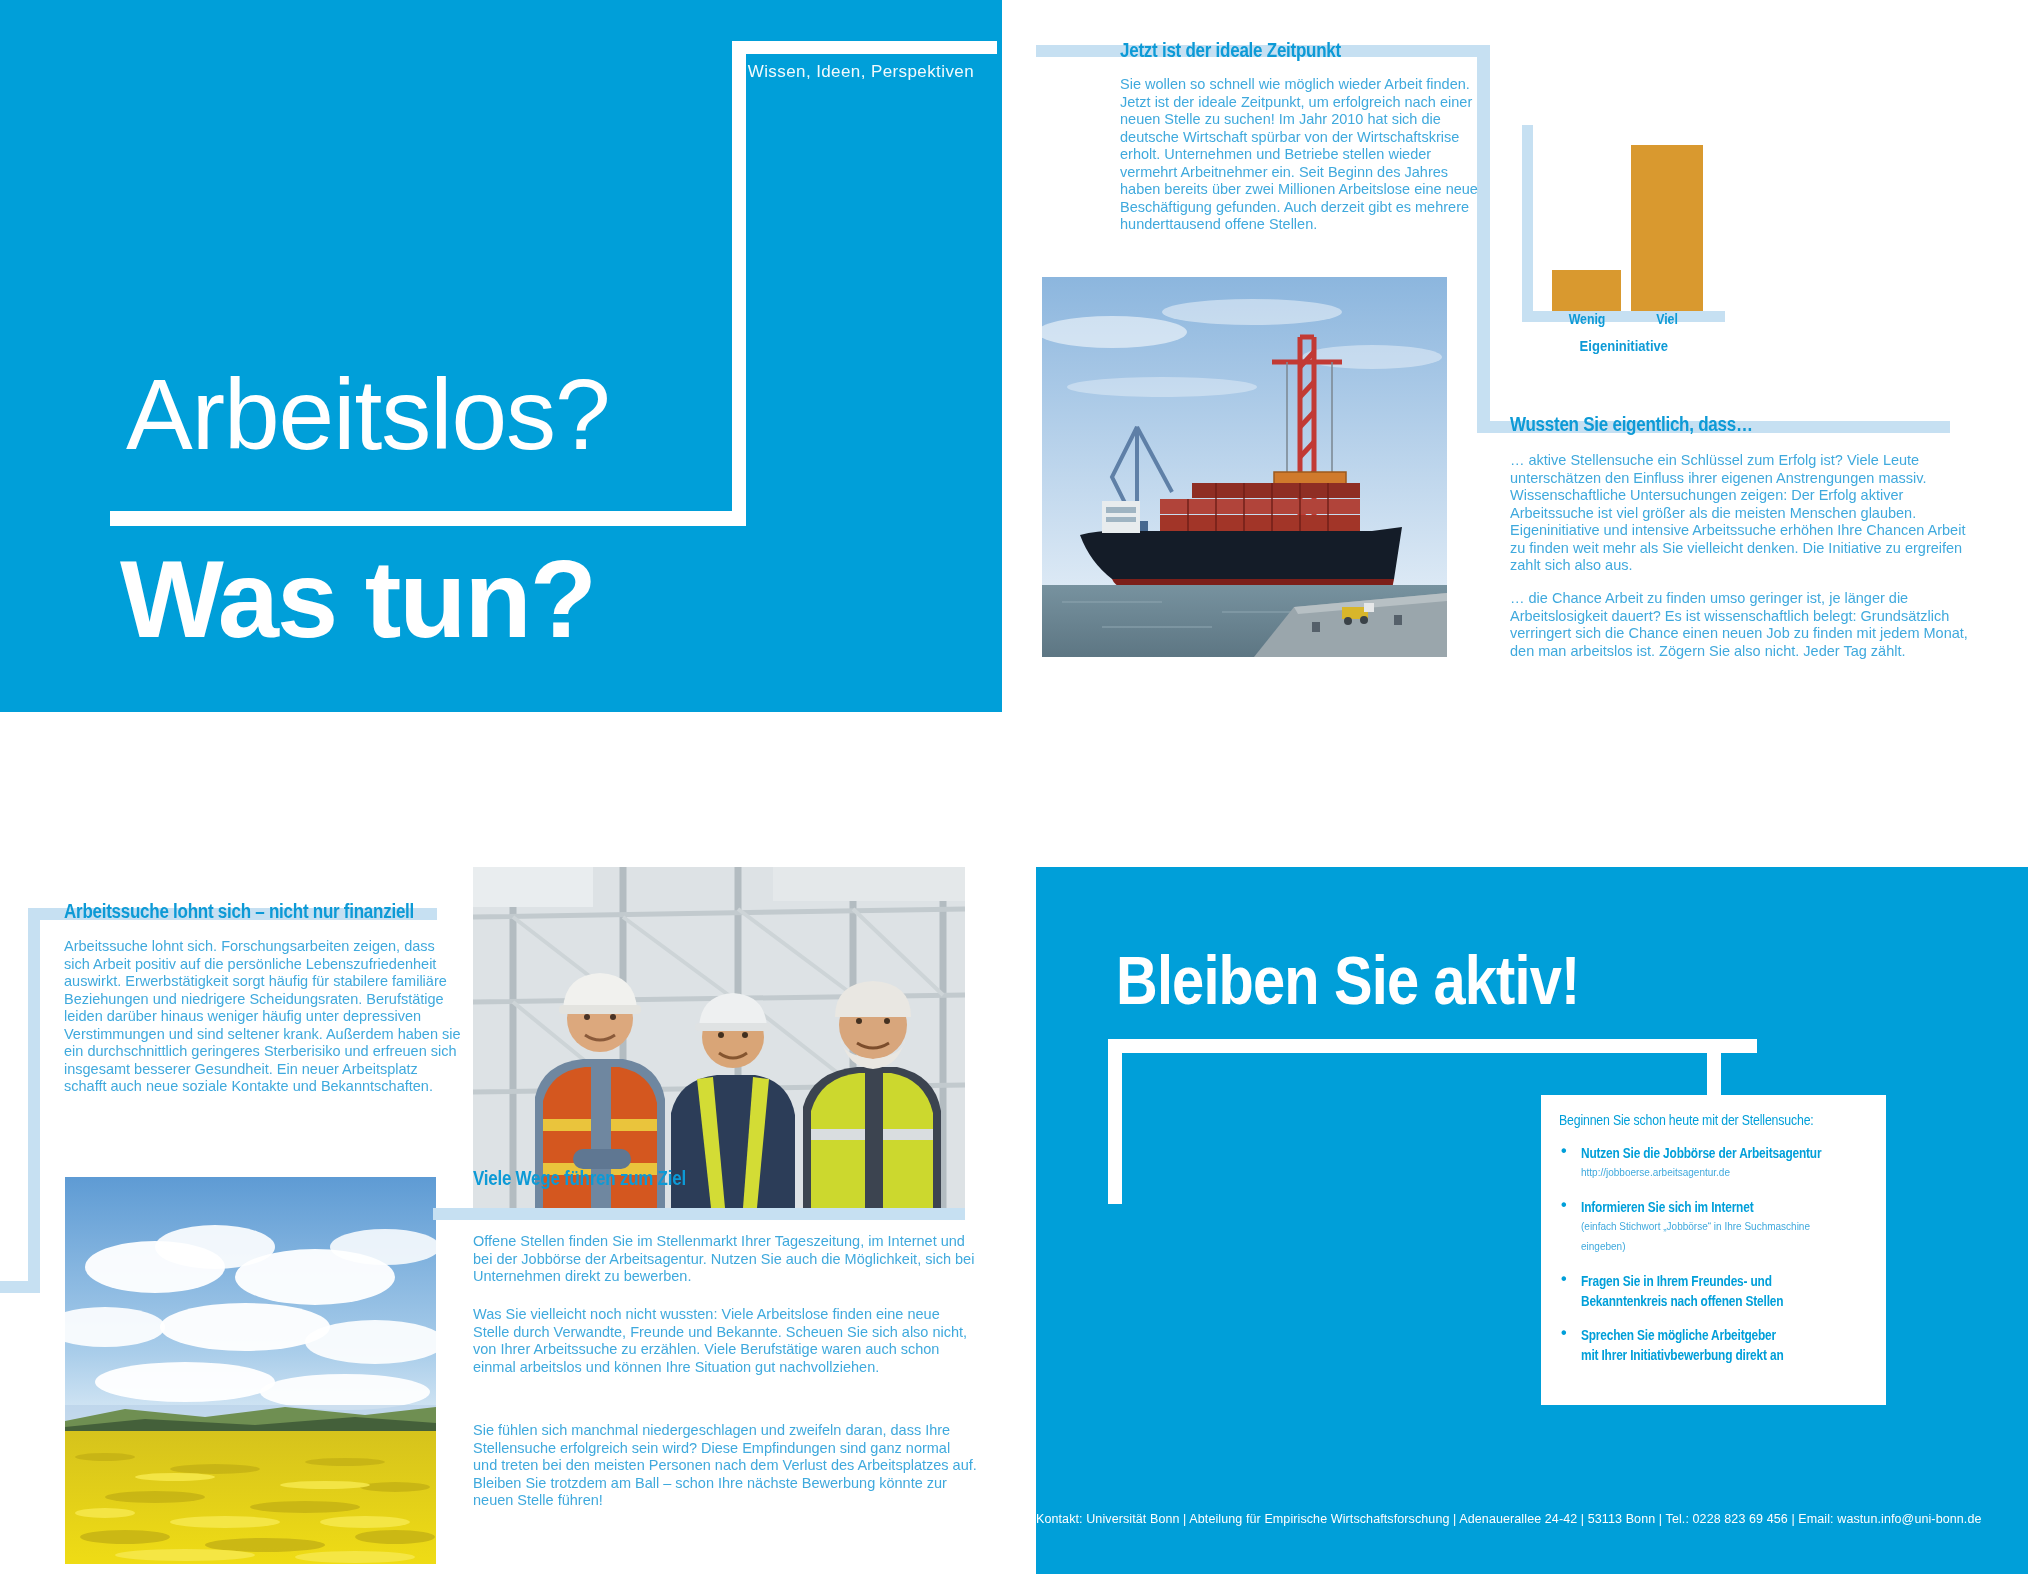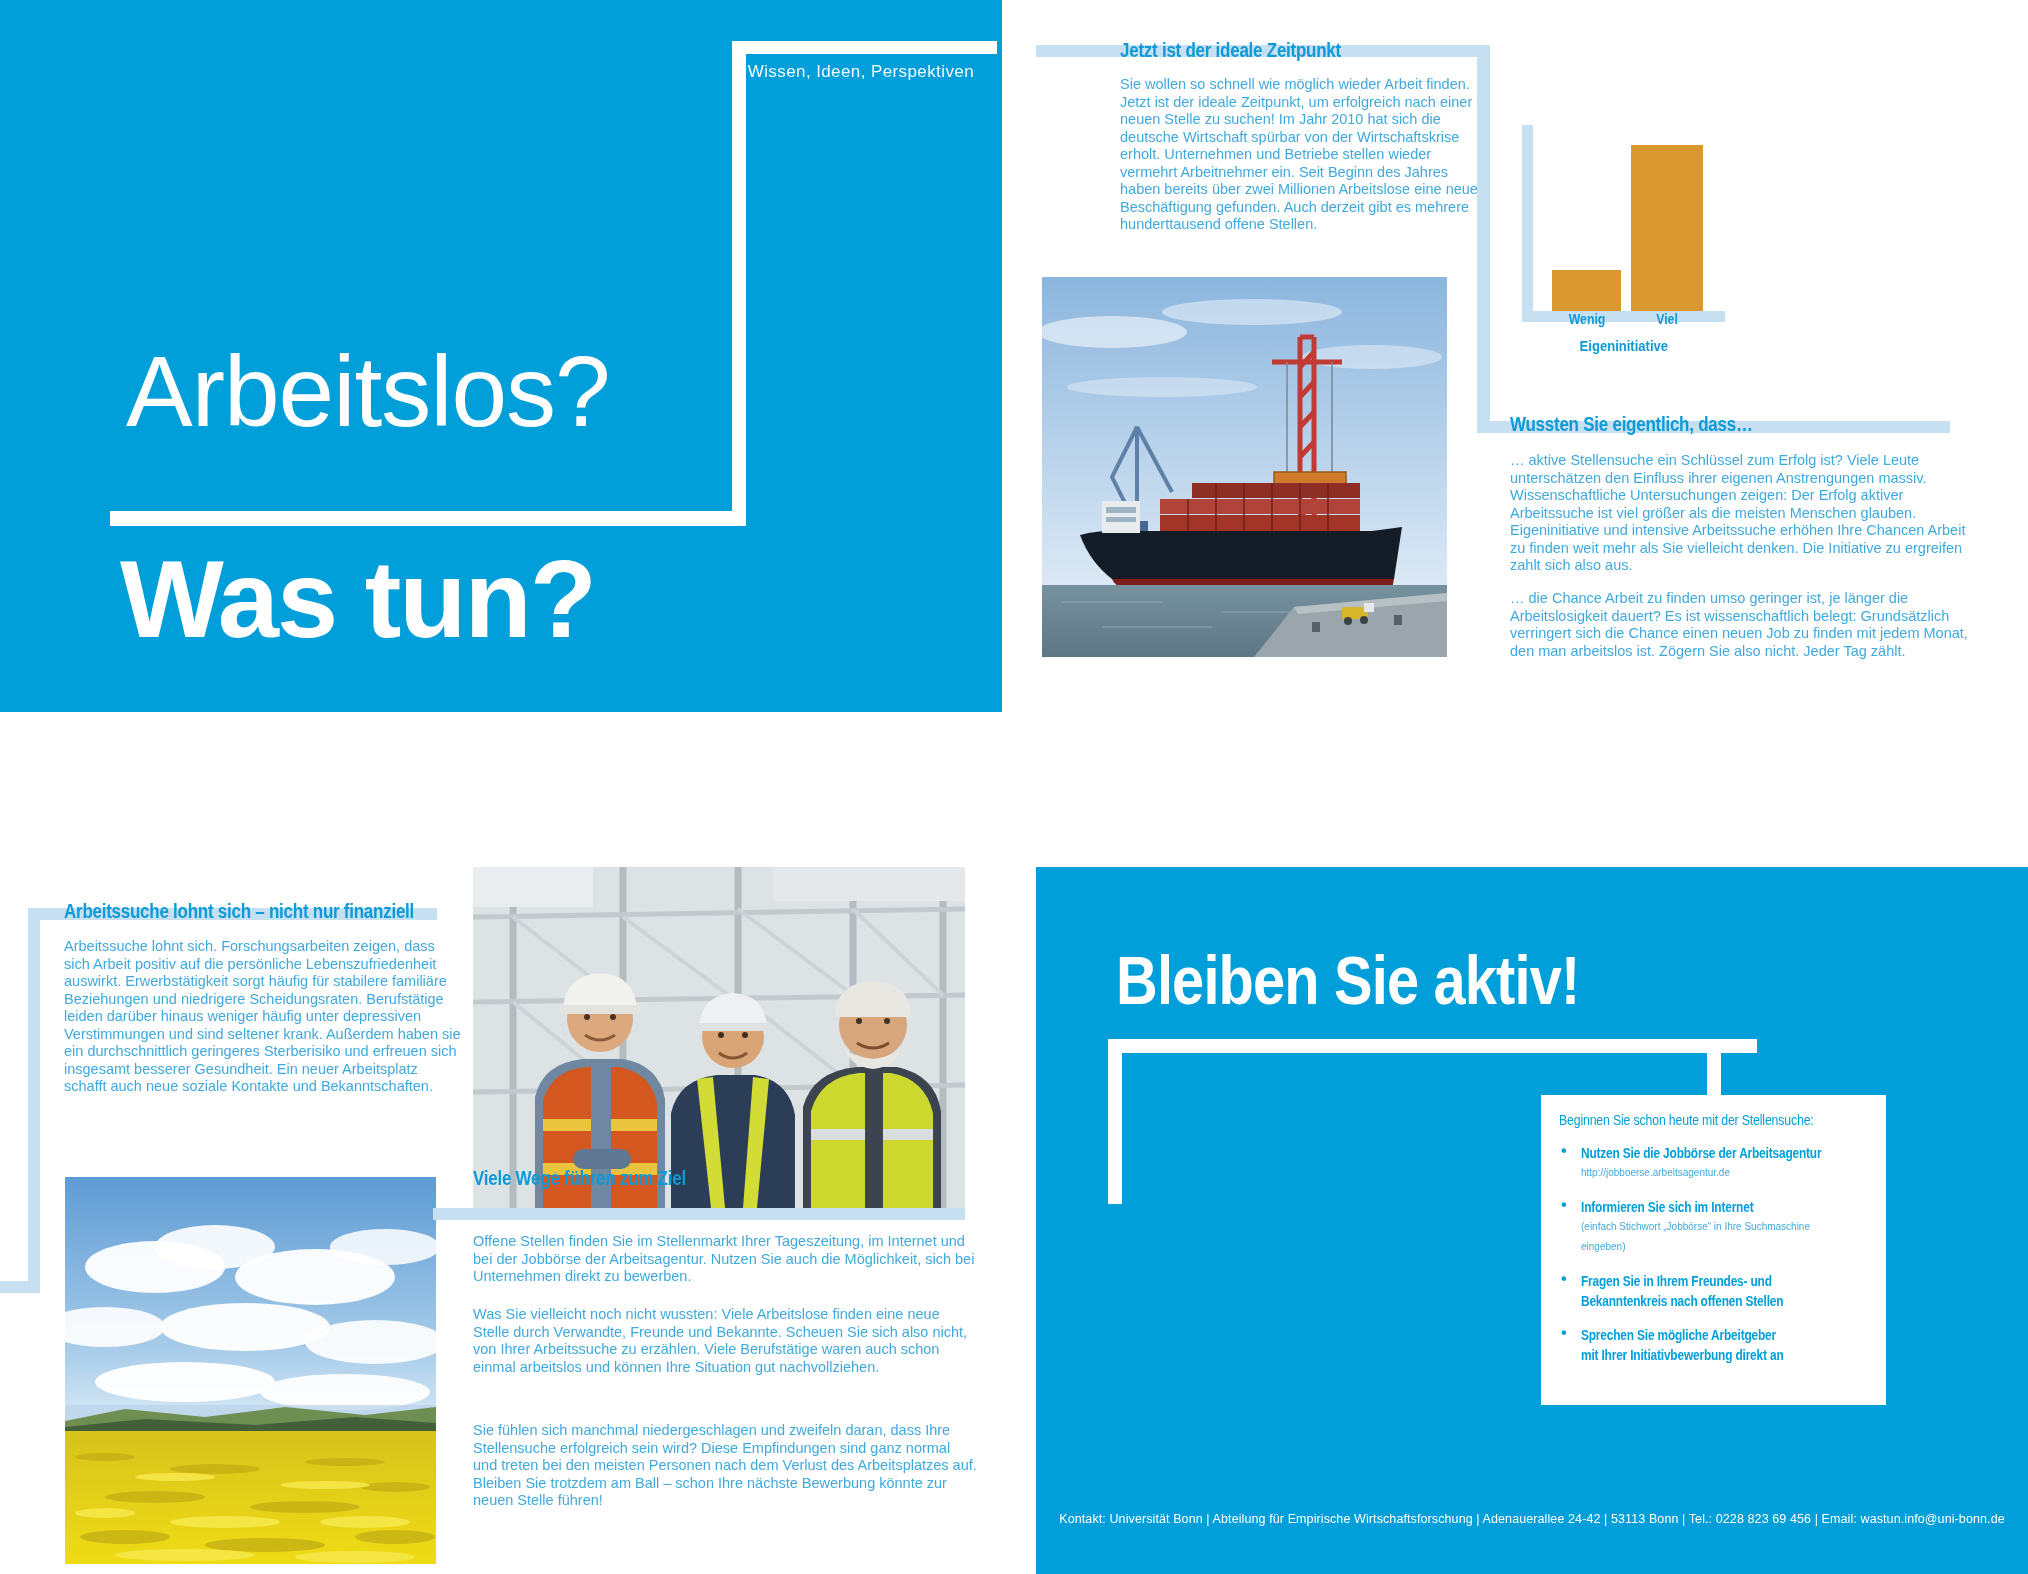--- a/index.html
+++ b/index.html
@@ -20,21 +20,21 @@
   
   .sxL{display:inline-block;transform:scaleX(.85);transform-origin:0 60%;white-space:nowrap}
   .sxC{display:inline-block;transform:scaleX(.87);transform-origin:50% 60%;white-space:nowrap}
 
   .h2{position:absolute;font-weight:bold;font-size:20px;line-height:24px;color:var(--head);letter-spacing:-.3px;z-index:3}
   .bodytxt{position:absolute;font-size:14.5px;line-height:17.5px;color:var(--body);z-index:2}
 
   
   .cover{position:absolute;left:0;top:0;width:1002px;height:712px;background:var(--cyan)}
   .cover .tagline{position:absolute;right:28px;top:62px;font-size:17px;color:#fff;letter-spacing:.4px;opacity:.95}
-  .cover .t1{position:absolute;left:126px;top:336px;font-size:100px;line-height:1.1;font-weight:300;color:#fff;letter-spacing:-1px}
+  .cover .t1{position:absolute;left:126px;top:359px;font-size:100px;line-height:1.1;font-weight:300;color:#fff;letter-spacing:-1px}
   .cover .t2{position:absolute;left:120px;top:538px;font-size:110px;line-height:1.1;font-weight:bold;color:#fff;letter-spacing:-2px}
 
   
   .chart{position:absolute;height:238px}
   .chart .yaxis{position:absolute;left:0;top:0;width:11px;height:197px;background:var(--light)}
   .chart .plot{position:absolute;left:0;top:0;width:100%;height:186px;z-index:2}
   .chart .plot .bar{position:absolute;bottom:0}
   .chart .baseline{position:absolute;left:0;top:186px;height:11px;width:100%;background:var(--light)}
   .chart .cats{position:absolute;left:0;top:186px;width:100%;height:18px;z-index:3}
   .chart .cats .cat{position:absolute;top:0;width:80px;text-align:center;font-weight:bold;font-size:14px;color:var(--head);transform:scaleX(.88)}
@@ -44,21 +44,21 @@
   
   .active{position:absolute;left:1036px;top:867px;width:992px;height:707px;background:var(--cyan)}
   .active .headline{position:absolute;left:80px;top:74px;font-size:68px;font-weight:bold;color:#fff;letter-spacing:-1px}
   .whitebox{position:absolute;left:505px;top:228px;width:345px;height:310px;background:#fff;padding:17px 18px;z-index:3}
   .whitebox .boxtitle{font-weight:normal;font-size:14.5px;color:var(--cyan);letter-spacing:-.2px}
   .whitebox ul{list-style:none;margin-top:15px}
   .whitebox li{position:relative;padding-left:22px;margin-bottom:14px}
   .whitebox li .dot{position:absolute;left:2px;top:-1px;color:var(--cyan);font-weight:bold;font-size:16px}
   .whitebox li .bld{font-weight:bold;font-size:14px;line-height:20px;color:var(--cyan);letter-spacing:-.2px}
   .whitebox li .rst{font-size:10px;line-height:20px;color:var(--body)}
-  .footer1{position:absolute;left:0;top:645px;width:100%;text-align:center;color:#fff;font-size:12.5px;letter-spacing:.1px}
+  .footer1{position:absolute;left:0;top:645px;width:100%;color:#fff;font-size:12.5px;letter-spacing:.1px}
   .footer2{position:absolute;left:0;top:672px;width:100%;text-align:center;color:#fff;font-size:12.5px}
 
   svg{display:block}
 </style>
 </head>
 <body>
 
 <div class="canvas">
 
   <div class="cover">

